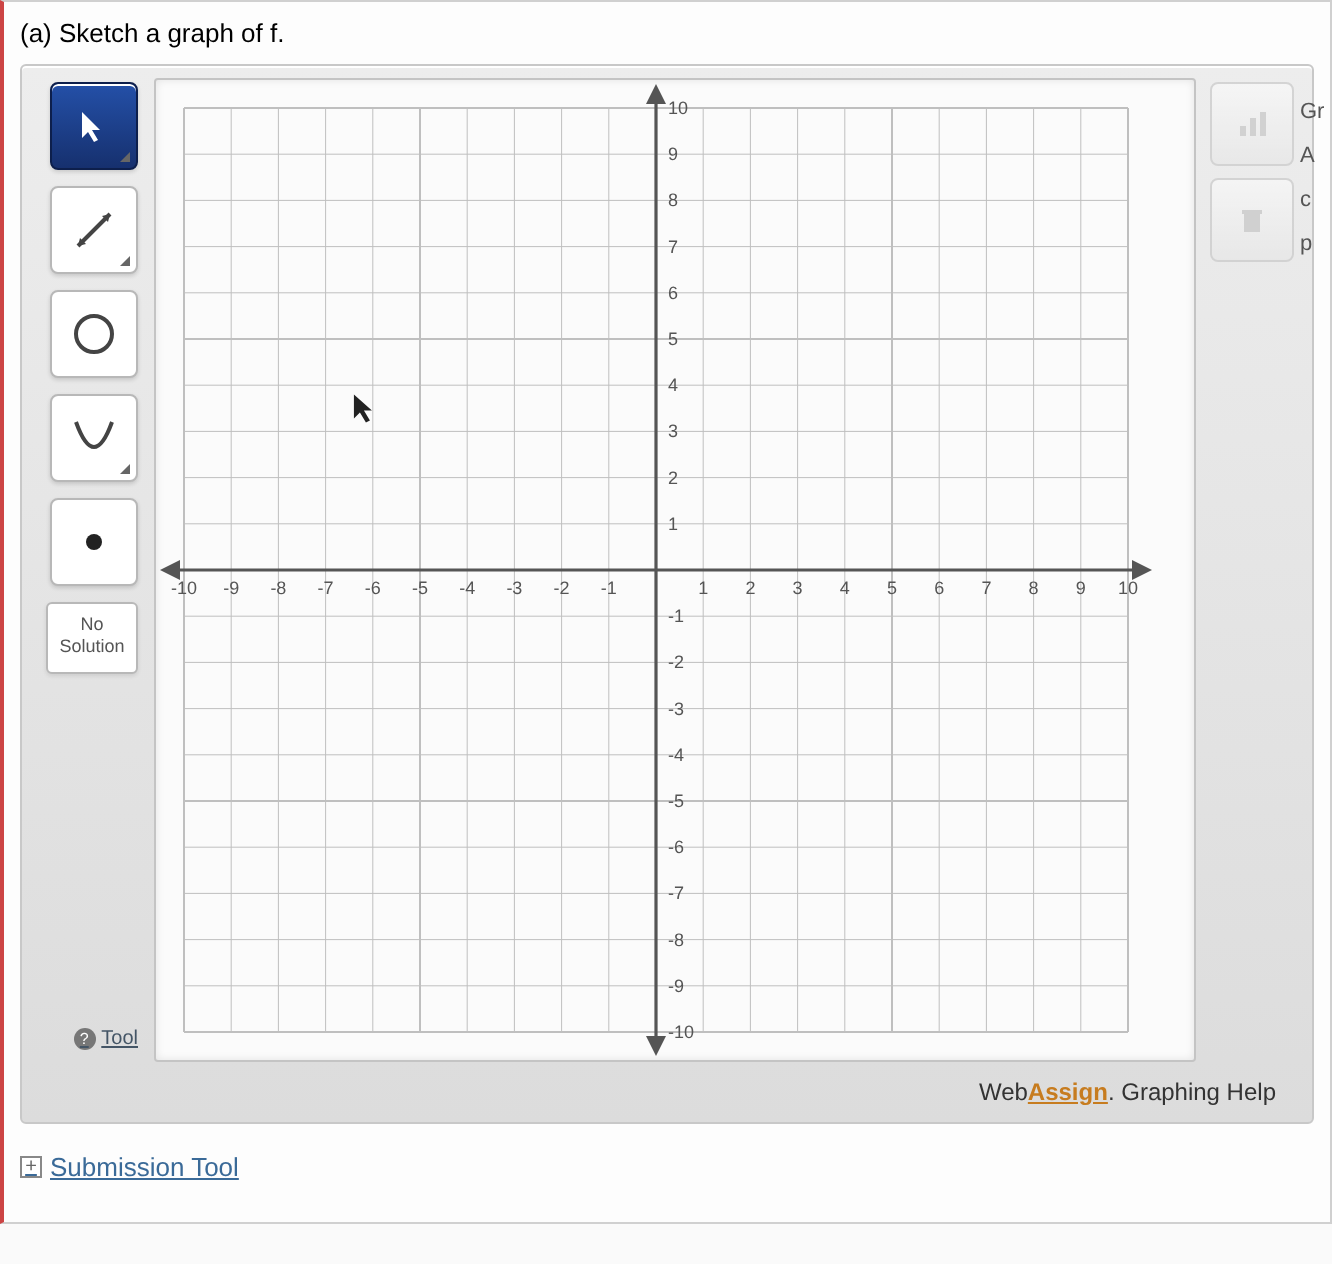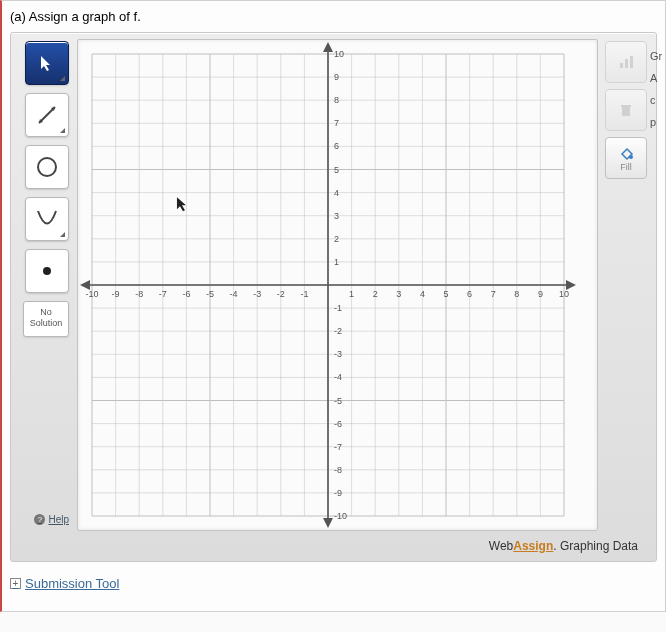--- a/index.html
+++ b/index.html
@@ -176,21 +176,21 @@
     text-align: left;
     pointer-events: none;
   }
   .tool-area { position: relative; }
 </style>
 </head>
 <body>
 
 <div class="outer tool-area">
   <div class="question">
-    <div class="prompt">(a) Assign a graph of f.</div>
+    <div class="prompt">(a) Sketch a graph of f.</div>
   </div>
 
   <div class="tool-frame">
     <div class="tool-body">
       <div class="toolbar">
         <div class="tbtn selected">
           <svg width="18" height="18">
               <path d="M3 2 L3 15 L6 12 L9 17 L11 16 L8 11 L12 11 Z" fill="#fff"></path>
             </svg>
           <span class="corner"></span>
@@ -218,21 +218,21 @@
           <svg width="14" height="14">
               <circle cx="7" cy="7" r="4" fill="#222"></circle>
             </svg>
         </div>
         <div class="ns-btn">
           <div>No</div>
           <div>Solution</div>
         </div>
         <div class="help">
           <span class="help-ico">?</span>
-          <span>Help</span>
+          <span>Tool</span>
         </div>
       </div>
 
       <div class="grid-wrap">
         <svg id="grid-svg" class="grid-svg" width="500" height="490">
             <line x1="14" y1="476" x2="14" y2="14" stroke="#bfbfbf" stroke-width="1"></line>
             <line x1="37.6" y1="476" x2="37.6" y2="14" stroke="#bfbfbf" stroke-width="0.5"></line>
             <line x1="61.2" y1="476" x2="61.2" y2="14" stroke="#bfbfbf" stroke-width="0.5"></line>
             <line x1="84.8" y1="476" x2="84.8" y2="14" stroke="#bfbfbf" stroke-width="0.5"></line>
             <line x1="108.4" y1="476" x2="108.4" y2="14" stroke="#bfbfbf" stroke-width="0.5"></line>
@@ -329,31 +329,24 @@
               <rect x="2" y="9" width="3" height="5" fill="#bbb"></rect>
               <rect x="7" y="5" width="3" height="9" fill="#bbb"></rect>
               <rect x="12" y="2" width="3" height="12" fill="#bbb"></rect>
             </svg>
         </div>
         <div class="rbtn" style="opacity:.55">
           <svg class="ico">
               <path d="M3 3 h10 v2 h-10z M4 5 h8 v9 h-8z" fill="#bbb"></path>
             </svg>
         </div>
-        <div class="rbtn">
-          <svg class="ico">
-              <path d="M4 9 L9 4 L14 9 L9 14 Z" fill="none" stroke="#3a7ec4" stroke-width="1.5"></path>
-              <circle cx="13" cy="12" r="2" fill="#3a7ec4"></circle>
-            </svg>
-          <span>Fill</span>
-        </div>
       </div>
     </div>
     <div class="brand">
-      Web<b>Assign</b>. <span>Graphing Data</span>
+      Web<b>Assign</b>. <span>Graphing Help</span>
     </div>
   </div>
 
   <div class="submission">
     <span class="sub-ico">+</span>
     <span>Submission Tool</span>
   </div>
 
   <div class="side-tab" id="side-tab">
       <div>Gr</div>

